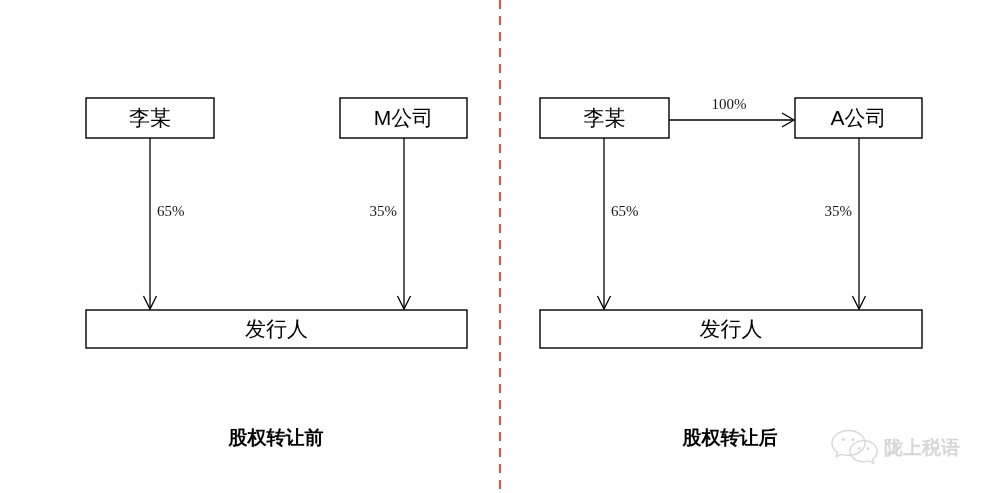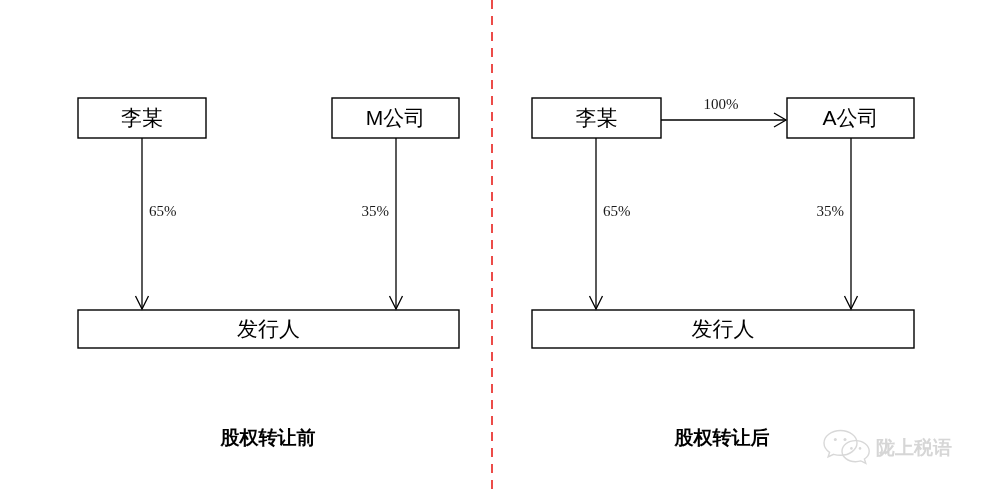--- a/index.html
+++ b/index.html
@@ -9,21 +9,21 @@
   }
   body {
     width: 999px;
     height: 493px;
     position: relative;
     overflow: hidden;
     font-family: "Liberation Serif", "DejaVu Serif", serif;
   }
   #stage {
     position: absolute;
-    left: 4px;
+    left: 12px;
     top: 0;
     width: 911px;
     height: 493px;
   }
   svg.canvas {
     position: absolute;
     left: 0;
     top: 0;
     width: 999px;
     height: 493px;

